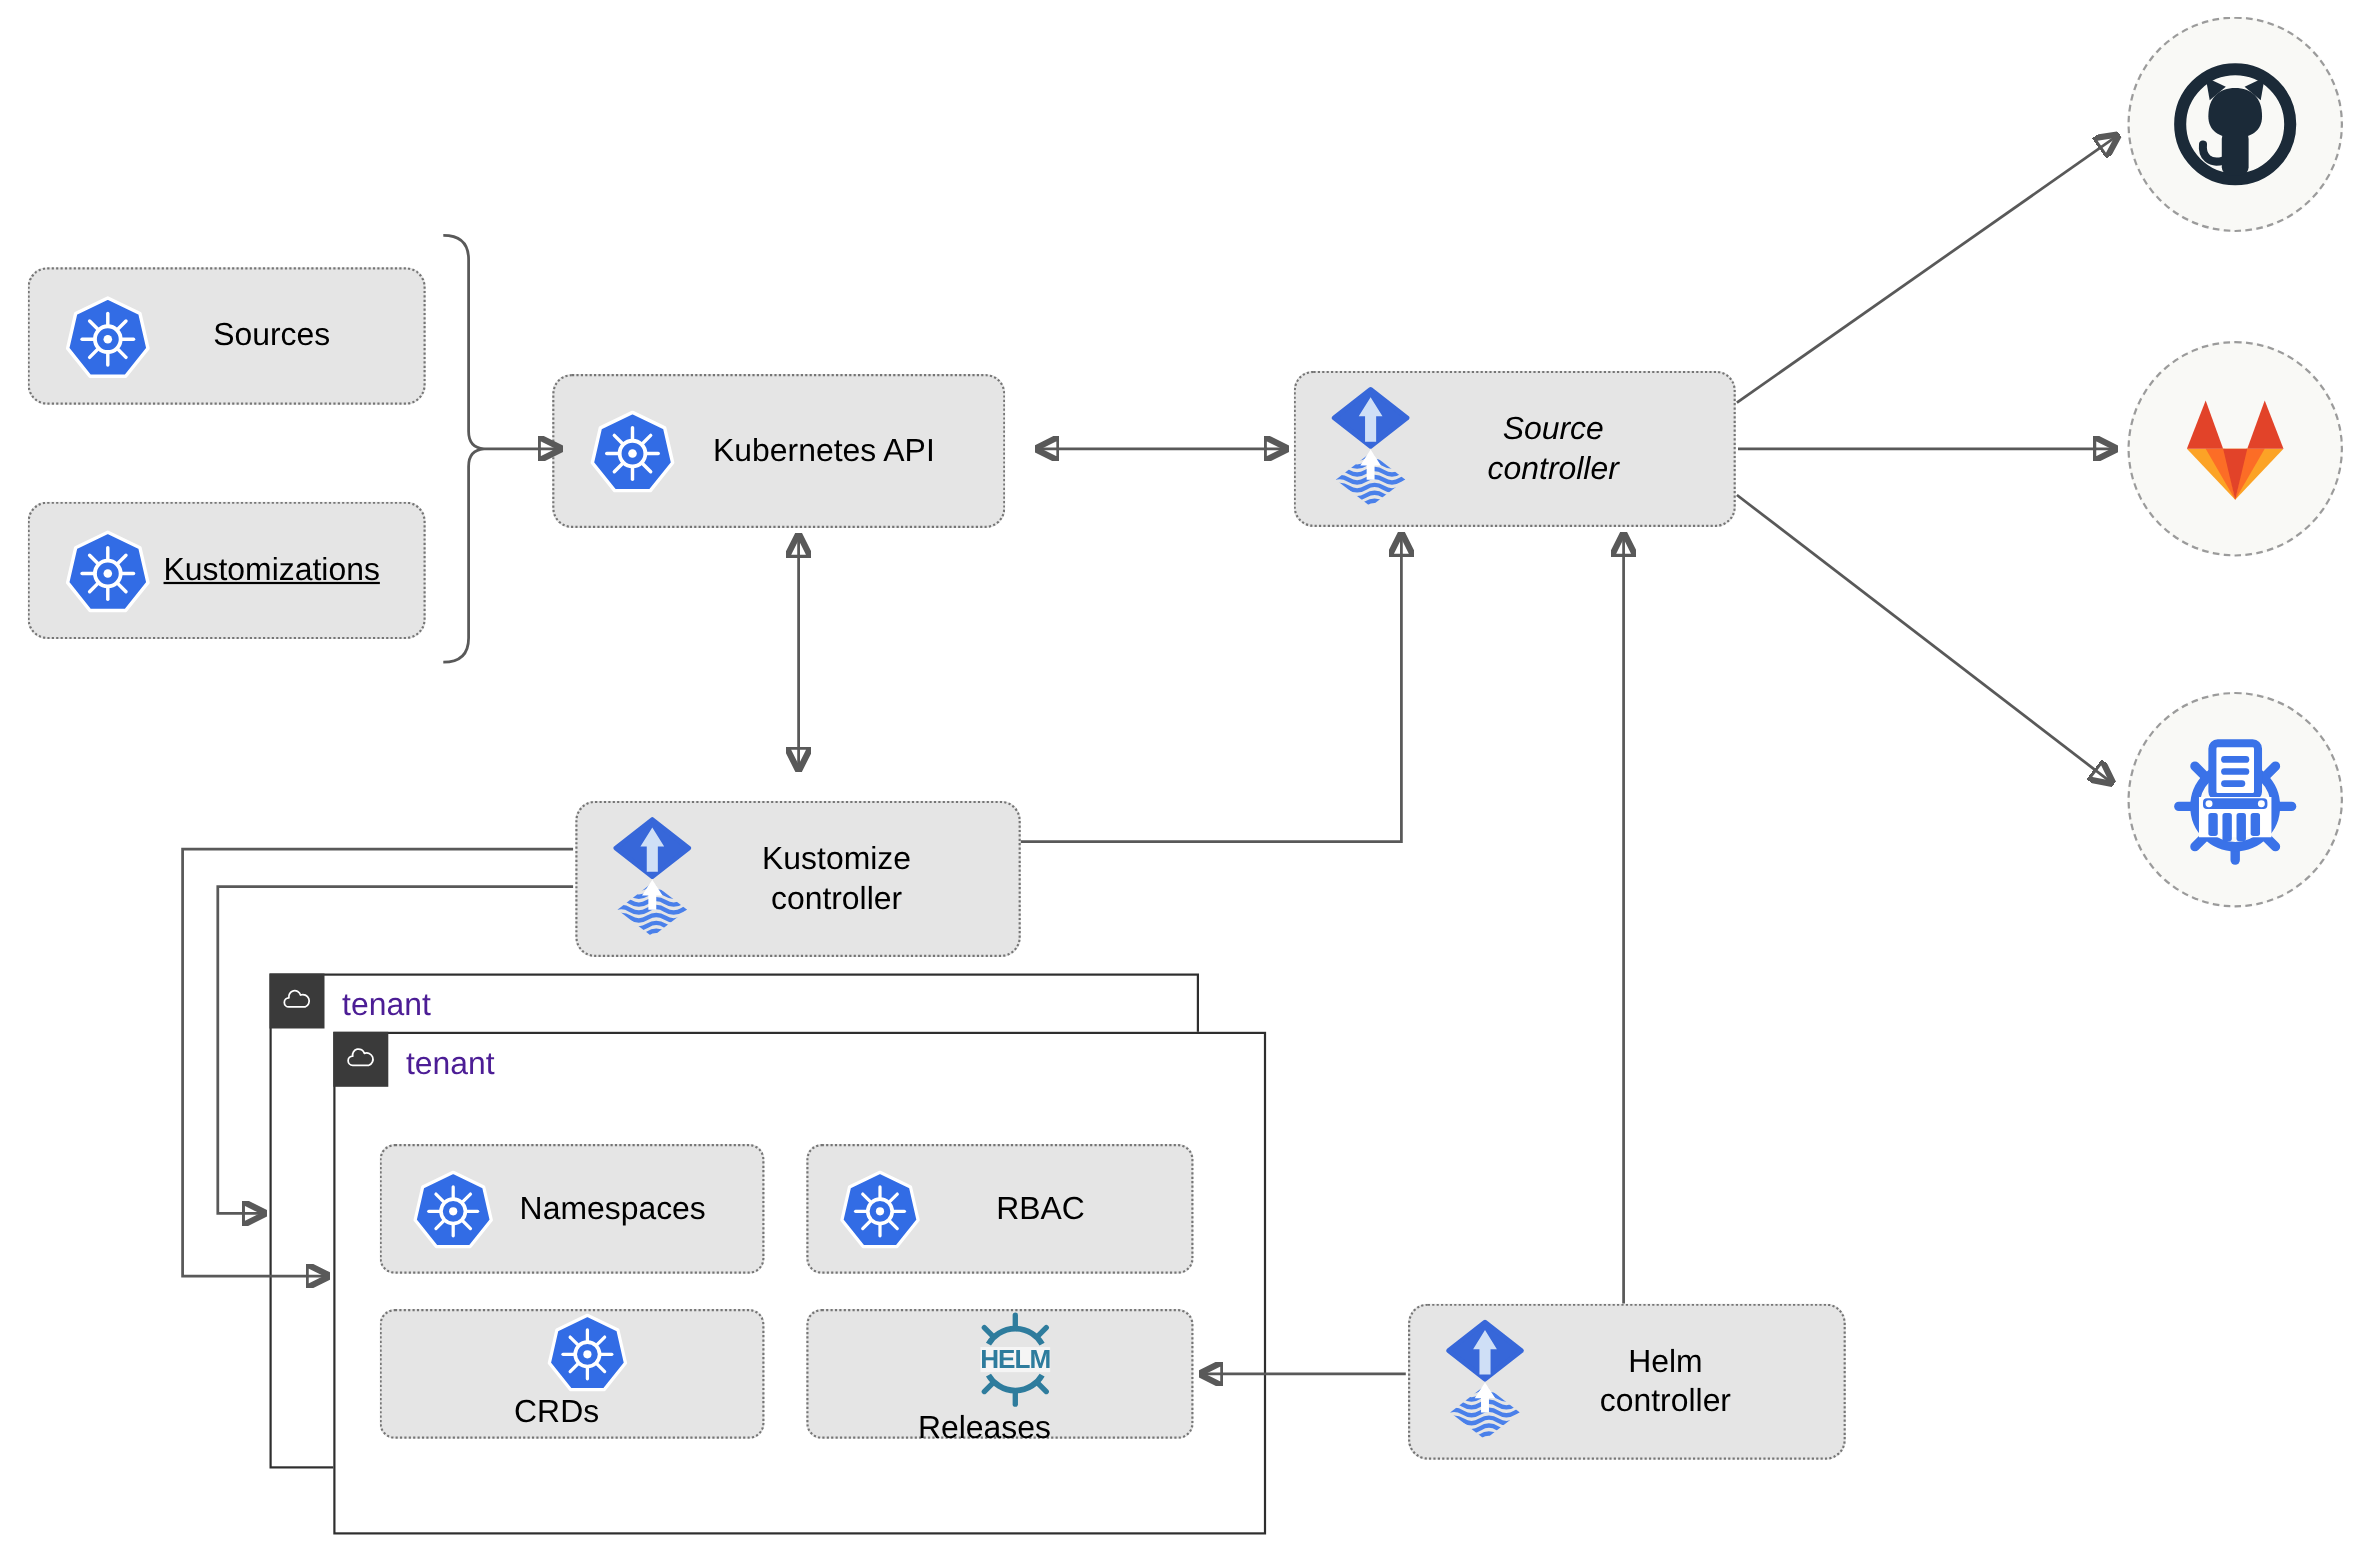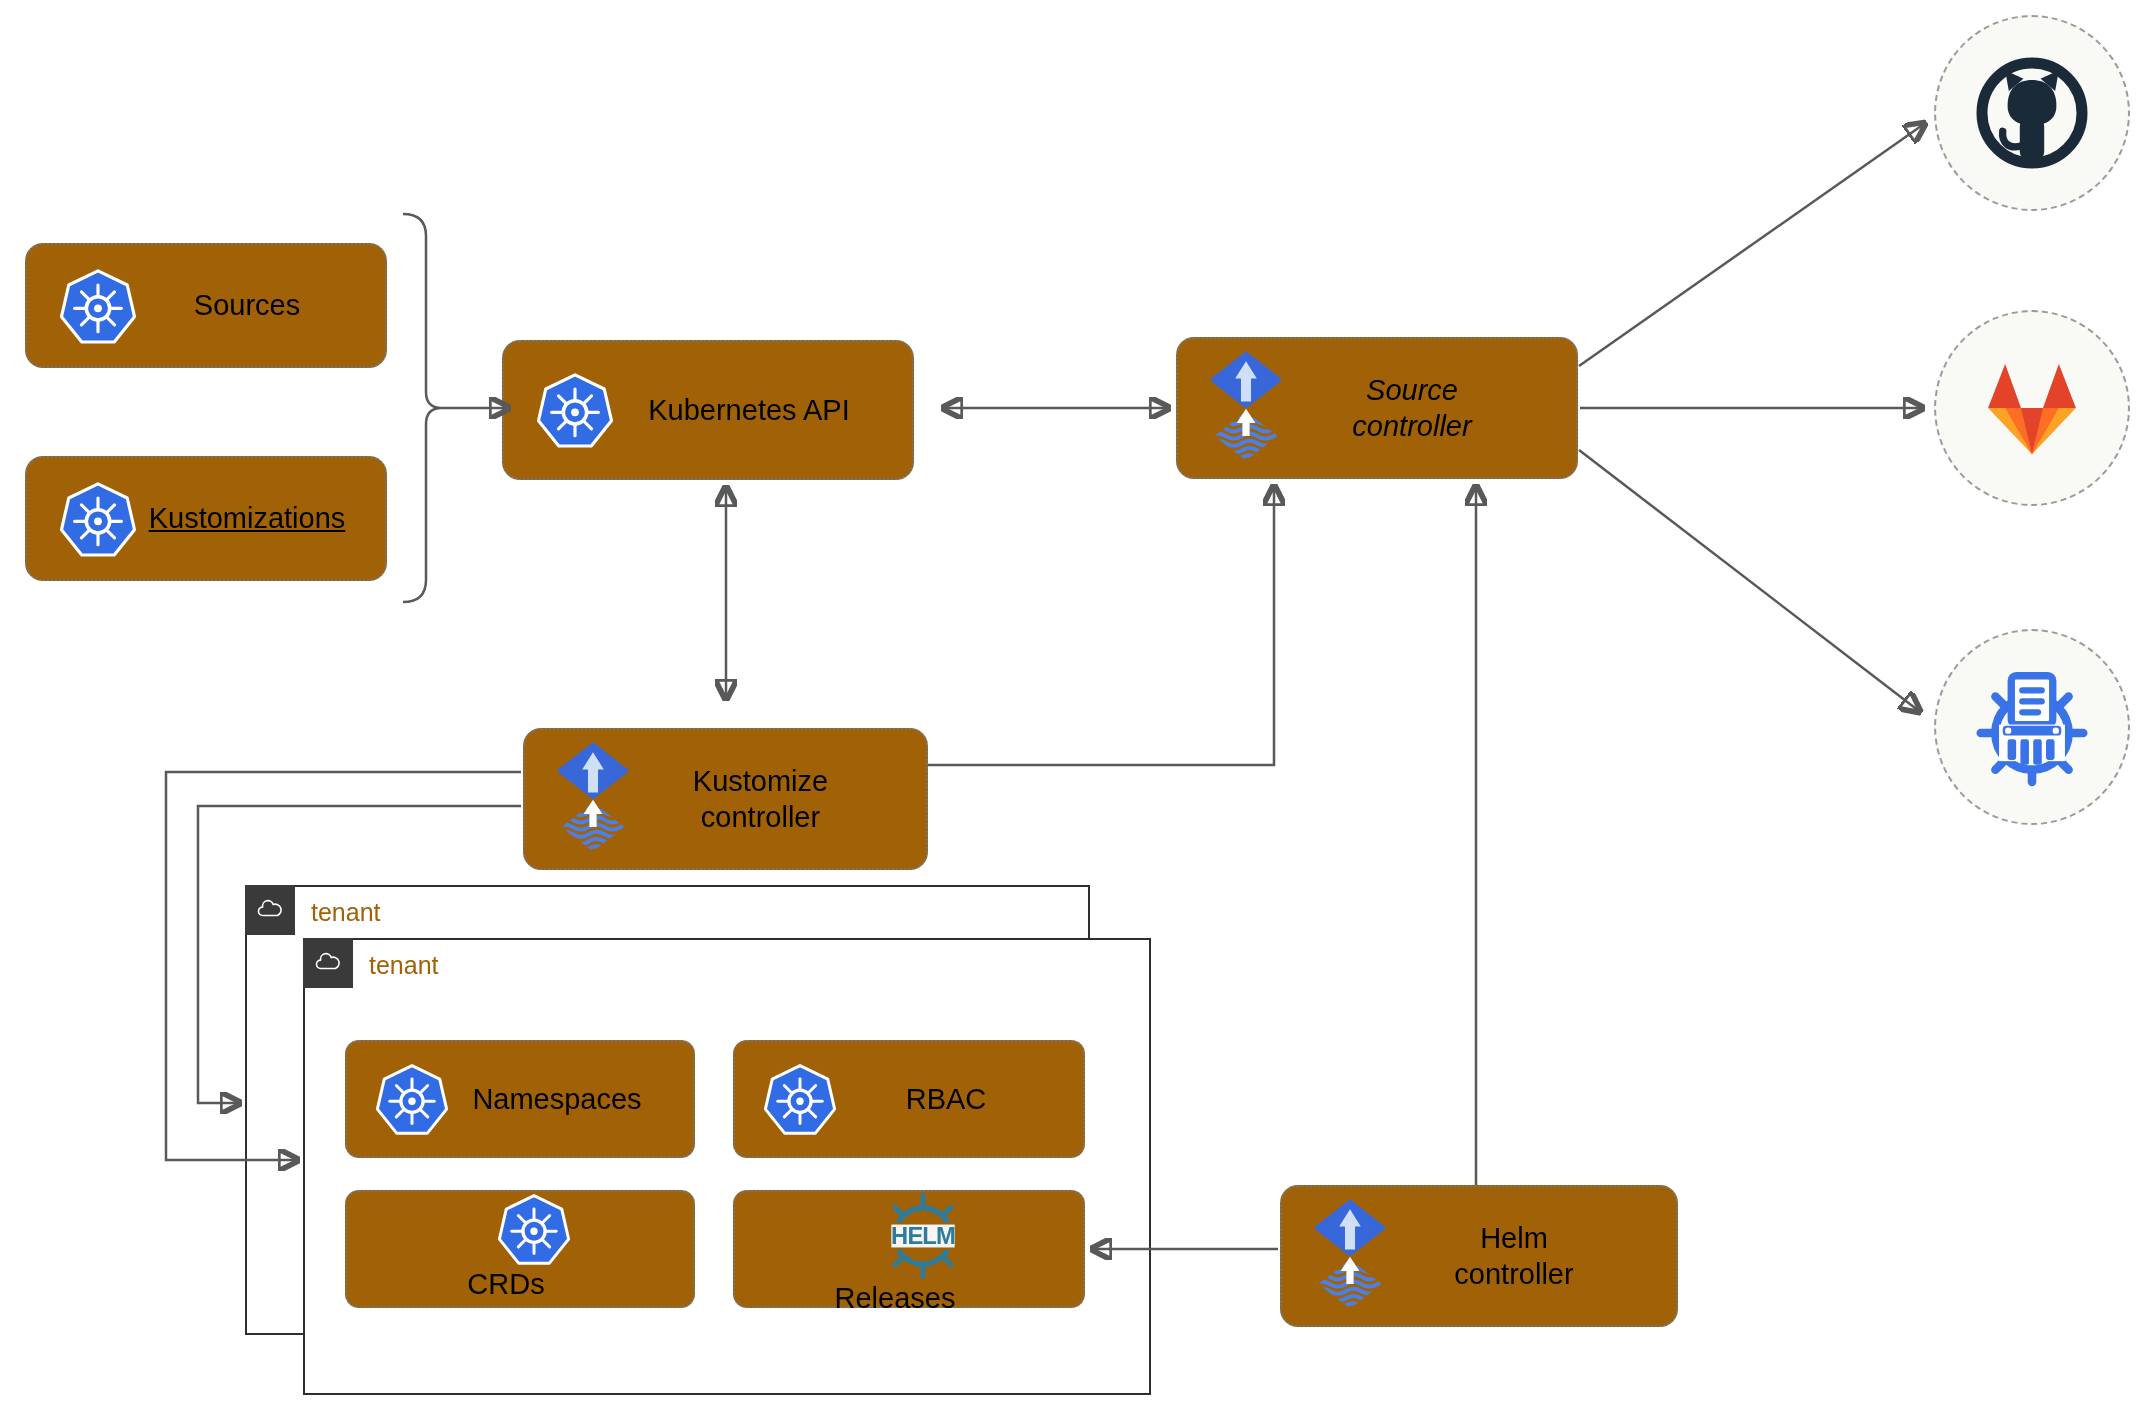--- a/index.html
+++ b/index.html
@@ -1,20 +1,20 @@
 <!DOCTYPE html>
 <html><head>
 <meta charset="utf-8">
 <style>
   html,body{margin:0;padding:0;background:#ffffff;}
   .canvas{position:relative;width:2144px;height:1407px;background:#fff;overflow:hidden;
           font-family:"Liberation Sans","DejaVu Sans",sans-serif;}
 
   
-  .node{position:absolute;background:#a16207;border:2px dotted #757575;border-radius:18px;
+  .node{position:absolute;background:#e5e5e5;border:2px dotted #757575;border-radius:18px;
         display:flex;align-items:center;box-sizing:border-box;}
   .node .nicon{flex:0 0 auto;margin-left:32px;display:flex;align-items:center;}
   .node .nlabel{flex:1 1 auto;text-align:center;font-size:29px;color:#000;
                 line-height:1.25;padding-right:28px;}
   .node.inner{border-radius:14px;}
   .node.inner .nicon{margin-left:28px;}
   .two-line .nlabel{padding-right:34px;}
   .two-line .nlabel span{display:inline-block;max-width:185px;}
 
   
@@ -34,21 +34,21 @@
   .flux-ic svg{width:72px;height:114px;}
   .helm-ic svg{width:88px;height:88px;}
 
   
   .tenant{position:absolute;background:#fff;border:2px solid #2e2e2e;box-sizing:border-box;}
   #t-back {left:245px;top:885px;width:845px;height:450px;}
   #t-front{left:303px;top:938px;width:848px;height:457px;}
   .tenant .badge{position:absolute;left:-2px;top:-2px;width:50px;height:50px;background:#3a3a3a;
                  display:flex;align-items:center;justify-content:center;}
   .tenant .badge svg{width:32px;height:32px;}
-  .tenant .tlabel{position:absolute;left:64px;top:11px;font-size:25px;color:#a16207;}
+  .tenant .tlabel{position:absolute;left:64px;top:11px;font-size:29px;color:#4c1d95;}
 
   
   .provider{position:absolute;width:196px;height:196px;border-radius:50%;
             border:2px dashed #9b9b9b;background:#f9f9f6;box-sizing:border-box;
             display:flex;align-items:center;justify-content:center;}
   #c-github{left:1934px;top:15px;}
   #c-gitlab{left:1934px;top:310px;}
   #c-cm    {left:1934px;top:629px;}
   .provider svg{width:122px;height:122px;}
 

